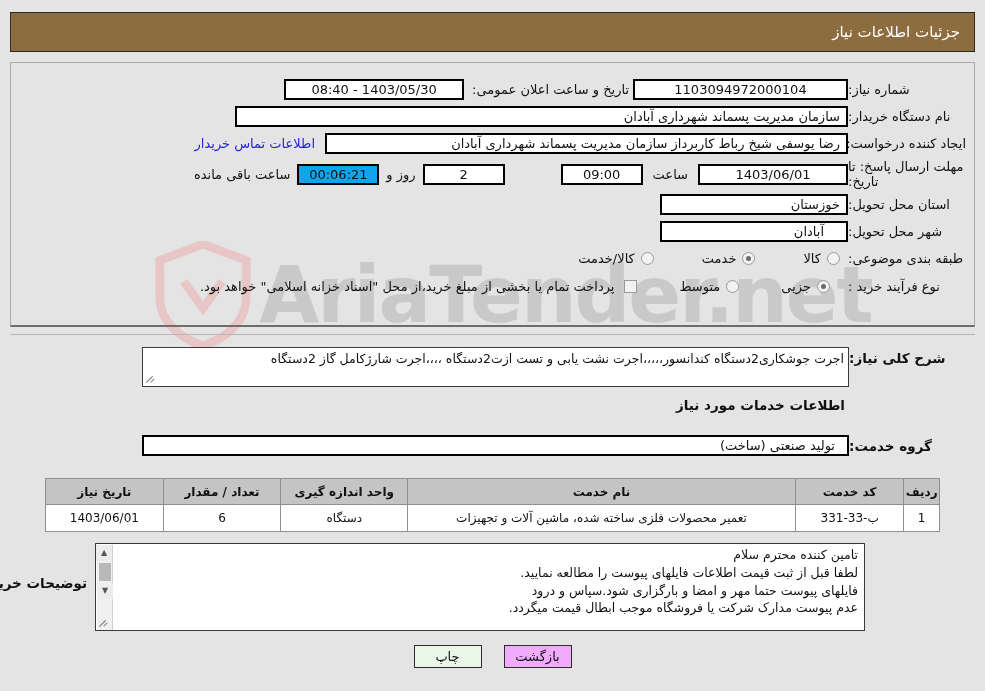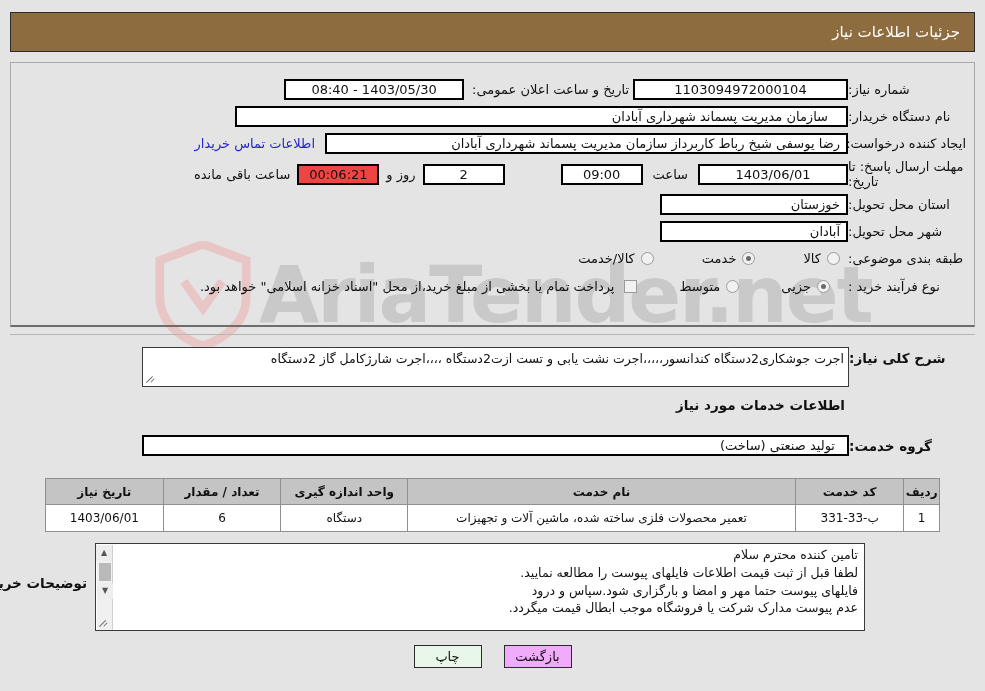--- a/index.html
+++ b/index.html
@@ -100,21 +100,21 @@
     color: #111;
     display: flex;
     align-items: center;
     justify-content: center;
     padding: 0 4px;
     direction: rtl;
     overflow: hidden;
     white-space: nowrap;
   }
   .fld.right { justify-content: flex-start; }
-  .fld.yellow { background: #ef4444; }
+  .fld.yellow { background: #0ea5e9; }
 
   .link {
     color: #2323d0;
     font-size: 13px;
     cursor: pointer;
     white-space: nowrap;
   }
   .plain-txt { font-size: 13px; color: #111; white-space: nowrap; }
 
   
@@ -315,21 +315,21 @@
       <span class="lbl lbl-w">شماره نیاز:</span>
       <span class="fld" style="width:215px;">1103094972000104</span>
     </div>
     <div class="row" style="right:345px; top:16px;">
       <span class="lbl" style="margin-left:8px;">تاریخ و ساعت اعلان عمومی:</span>
       <span class="fld" style="width:180px;">1403/05/30 - 08:40</span>
     </div>
 
     <div class="row" style="right:8px; top:43px;">
       <span class="lbl lbl-w">نام دستگاه خریدار:</span>
-      <span class="fld right" style="width:613px; padding-right:18px;">سازمان مدیریت پسماند شهرداری آبادان</span>
+      <span class="fld right" style="width:613px; padding-right:6px;">سازمان مدیریت پسماند شهرداری آبادان</span>
     </div>
 
     <div class="row" style="right:8px; top:70px;">
       <span class="lbl lbl-w">ایجاد کننده درخواست:</span>
       <span class="fld right" style="width:523px; padding-right:6px;">رضا یوسفی شیخ رباط کاربرداز سازمان مدیریت پسماند شهرداری آبادان</span>
       <span class="link" style="margin-right:10px;">اطلاعات تماس خریدار</span>
     </div>
 
     <div class="row" style="right:8px; top:97px;">
       <span class="lbl lbl-w" style="line-height:1.15; white-space:normal; display:inline-block;">مهلت ارسال پاسخ: تا تاریخ:</span>
@@ -342,21 +342,21 @@
       <span class="plain-txt" style="margin-right:7px;">ساعت باقی مانده</span>
     </div>
 
     <div class="row" style="right:8px; top:131px;">
       <span class="lbl lbl-w">استان محل تحویل:</span>
       <span class="fld right" style="width:188px; padding-right:6px;">خوزستان</span>
     </div>
 
     <div class="row" style="right:8px; top:158px;">
       <span class="lbl lbl-w">شهر محل تحویل:</span>
-      <span class="fld right" style="width:188px; padding-right:6px;">آبادان</span>
+      <span class="fld right" style="width:188px; padding-right:22px;">آبادان</span>
     </div>
 
     <div class="row" style="right:8px; top:188px;">
       <span class="lbl lbl-w">طبقه بندی موضوعی:</span>
 
       <span class="radio-item" style="margin-right:8px;">
         <span class="radio"></span>
         <span class="plain-txt">کالا</span>
       </span>
 

